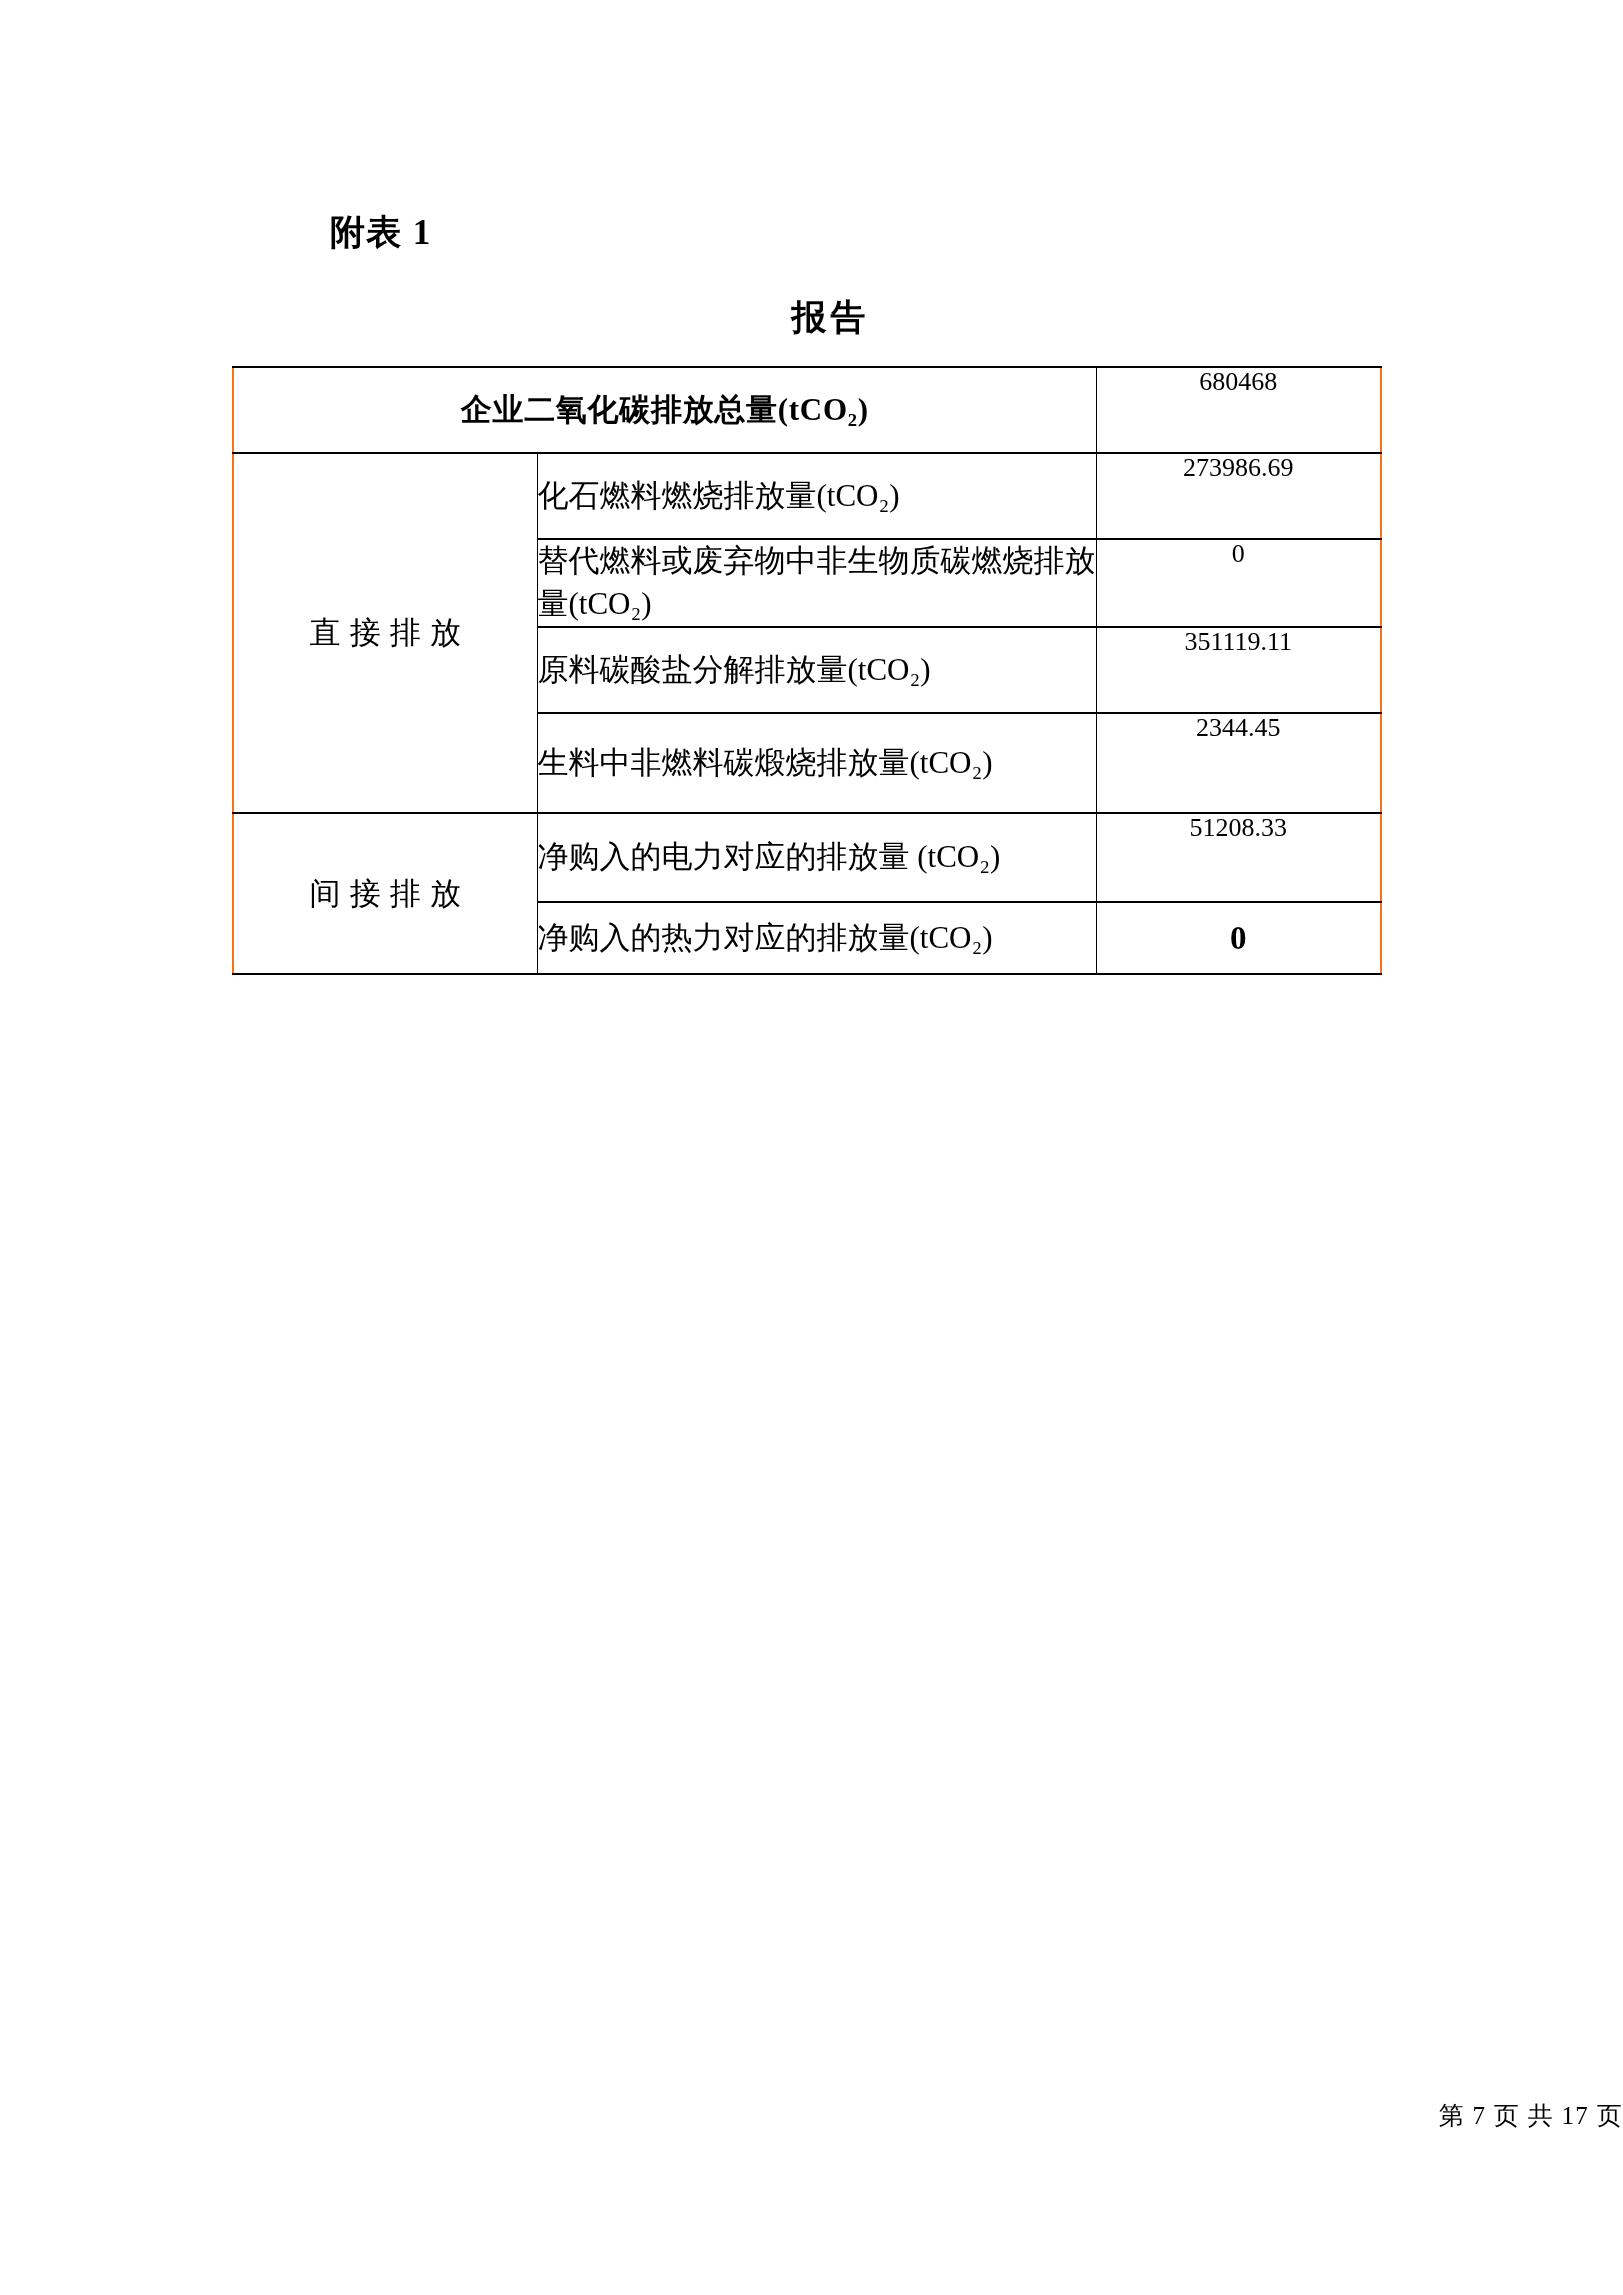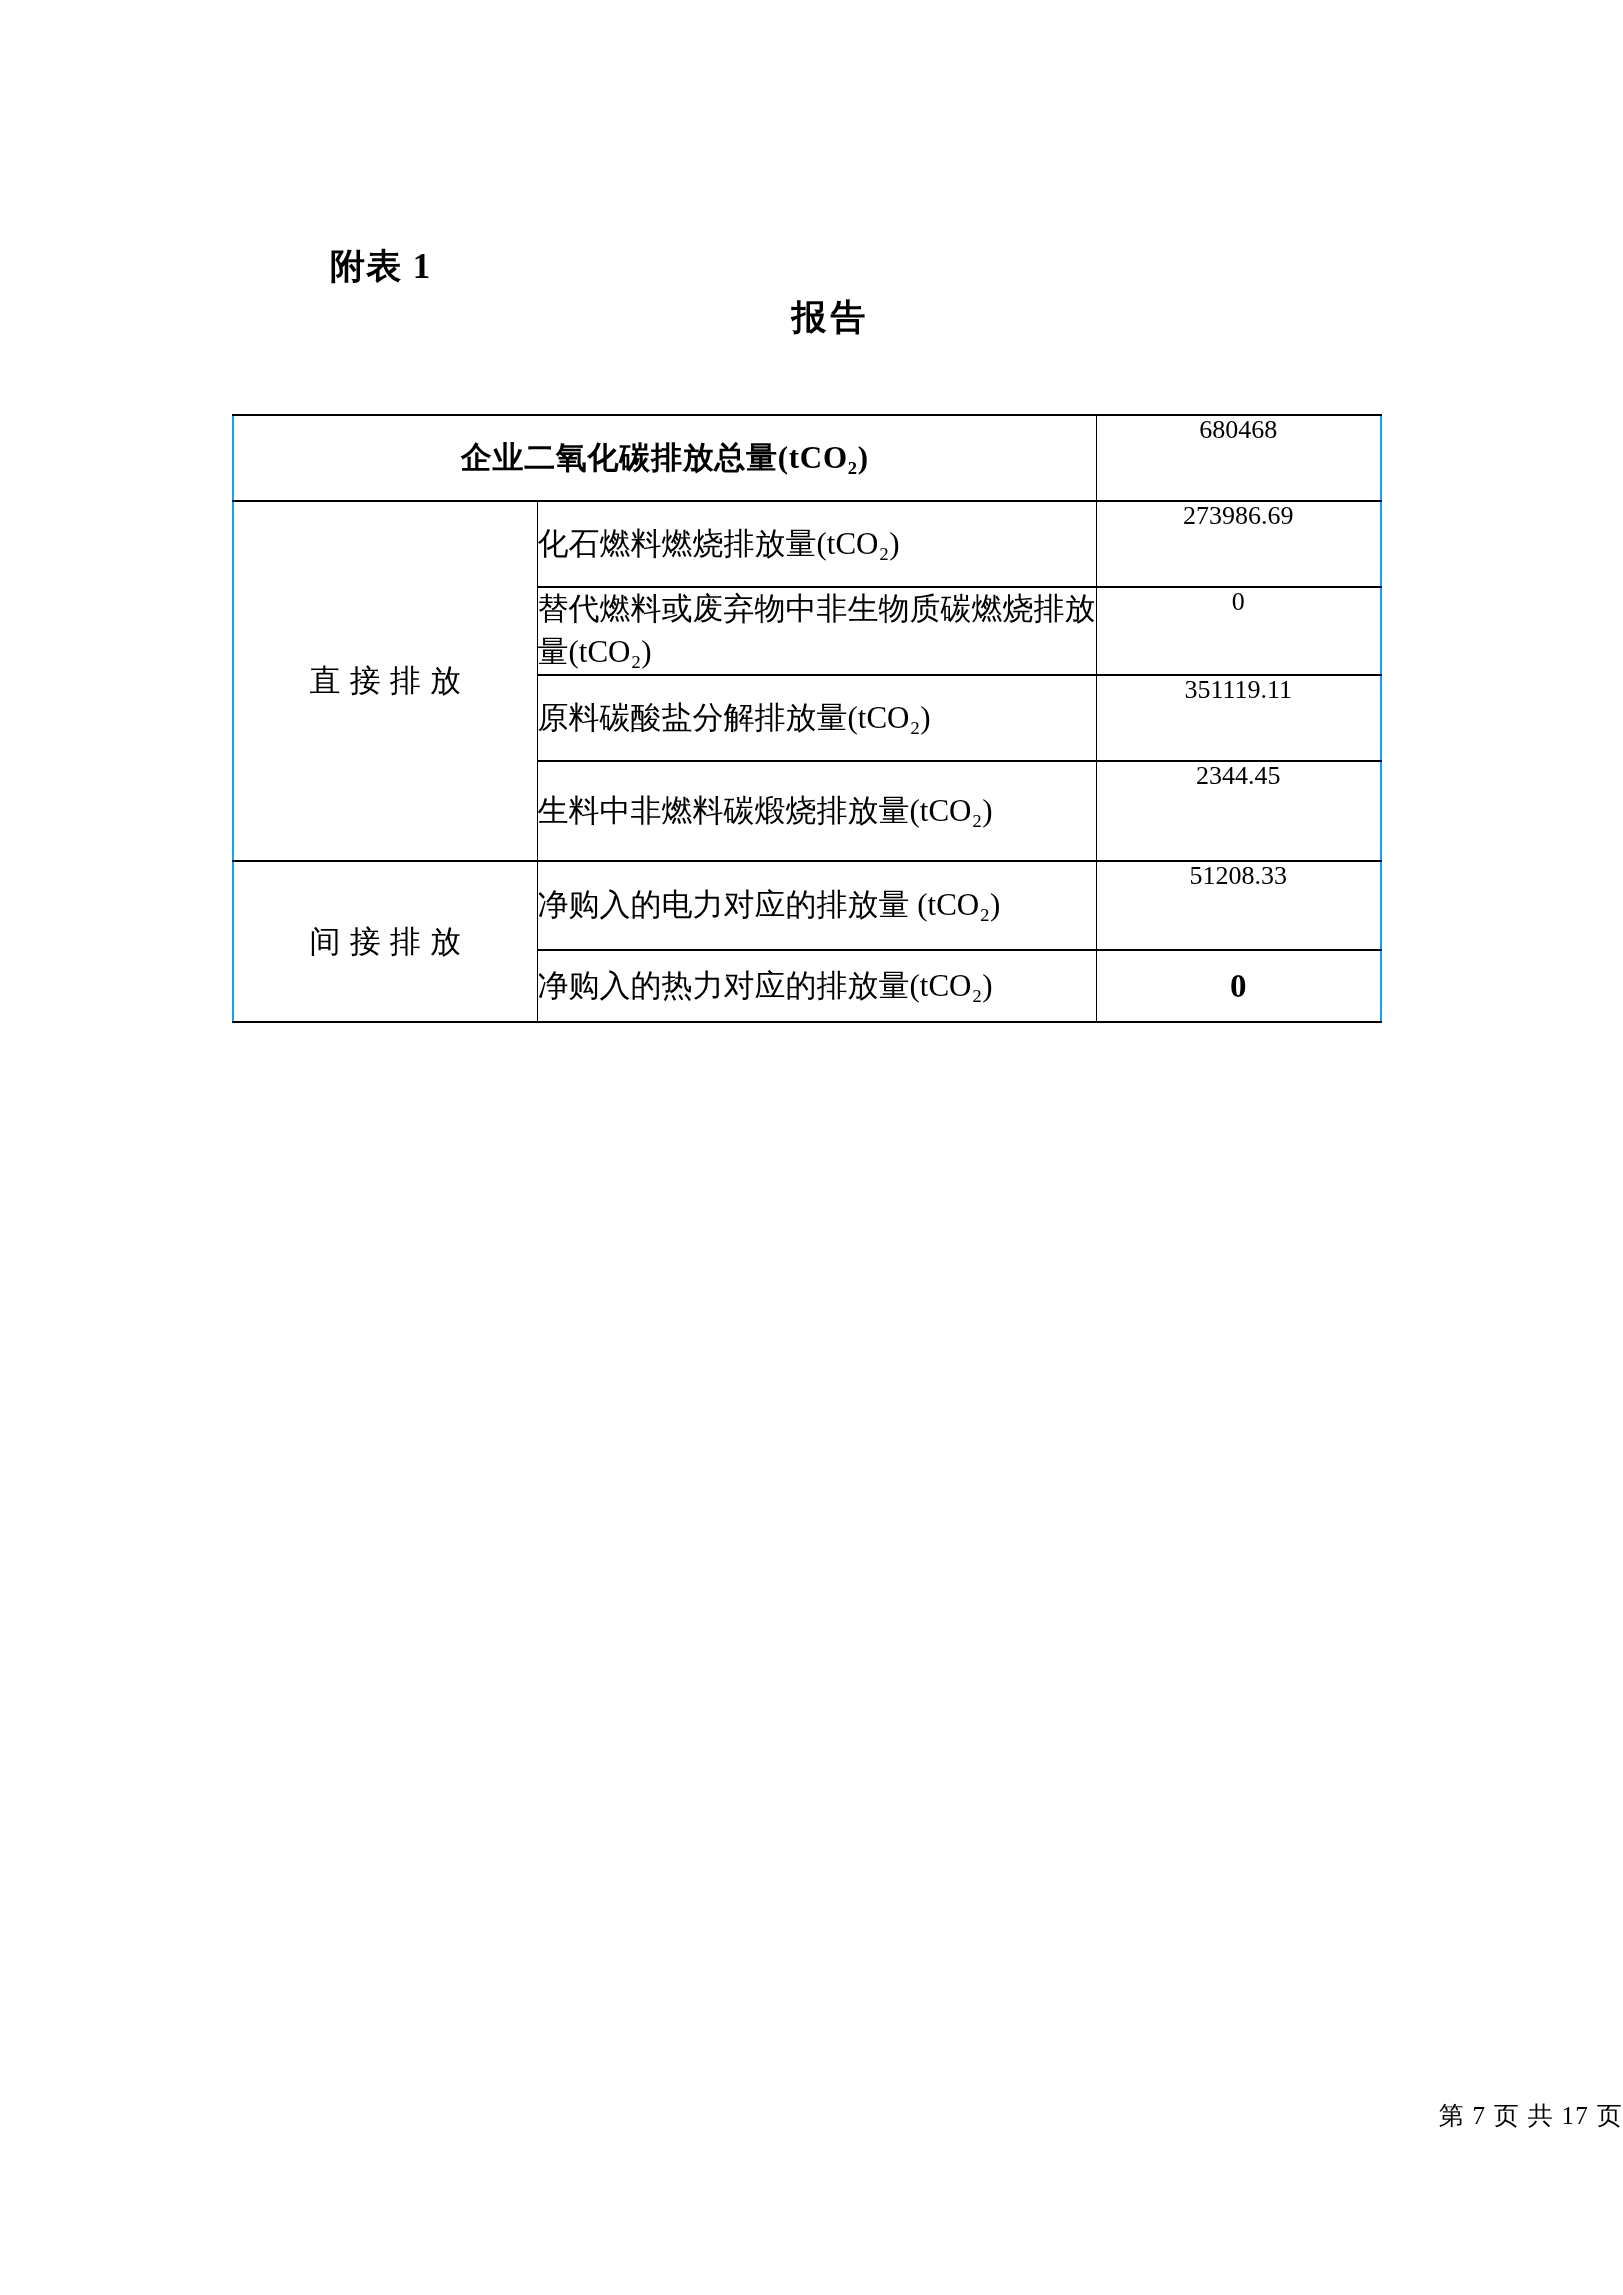--- a/index.html
+++ b/index.html
@@ -29,21 +29,20 @@
     position: absolute;
     top: 213px;
     left: 330px;
     display: flex;
     gap: 39px;
     font-size: 35px;
     font-weight: bold;
     line-height: 1.15;
     white-space: nowrap;
     letter-spacing: 1.3px;
-    margin-top: 34px;
   }
   .title-line2 {
     position: absolute;
     top: 298px;
     left: 0;
     width: 100%;
     text-align: center;
     font-size: 35px;
     font-weight: bold;
     line-height: 1.15;
@@ -52,24 +51,23 @@
   }
 
   
   table.emissions-table {
     position: absolute;
     left: 232px;
     top: 366px;
     width: 1148px;
     border-collapse: collapse;
     table-layout: fixed;
-    border: 2px solid #0ea5e9;
+    border: 2px solid #f97316;
     font-size: 31px;
     color: #000000;
-    margin-top: 48px;
   }
   .emissions-table td {
     border: 1.3px solid #000000;
     padding: 0;
     overflow: hidden;
   }
   
   .emissions-table tr td { border-top-width: 2px; border-bottom-width: 2px; }
   .emissions-table tr.header-row td { border-bottom-width: 2.6px; }
   .emissions-table tr.section-start td { border-top-width: 2.6px; }

